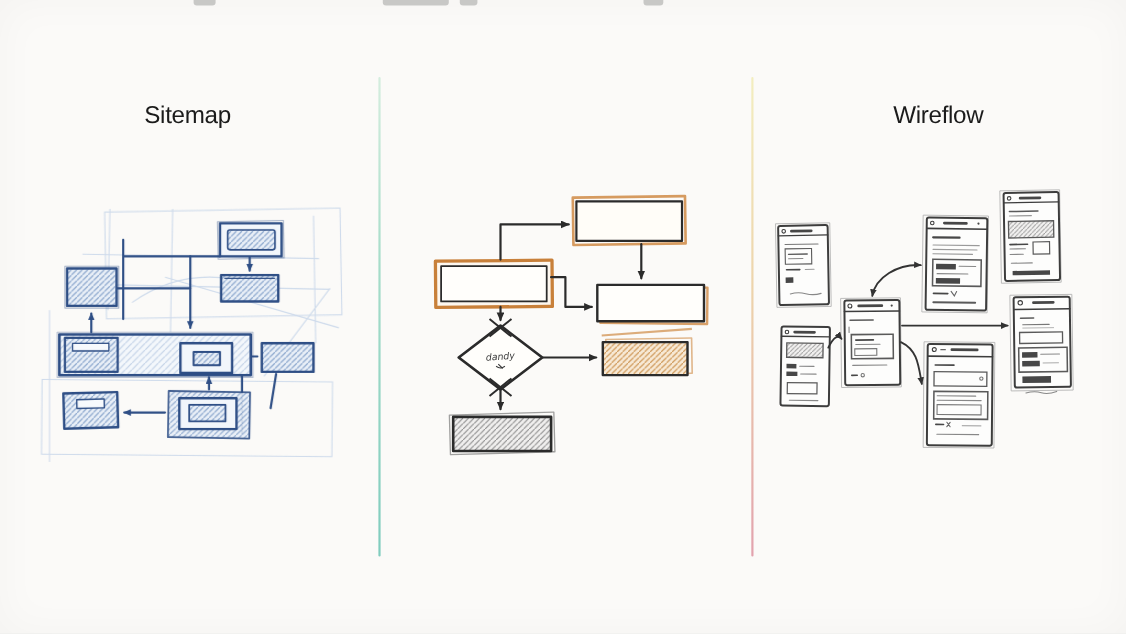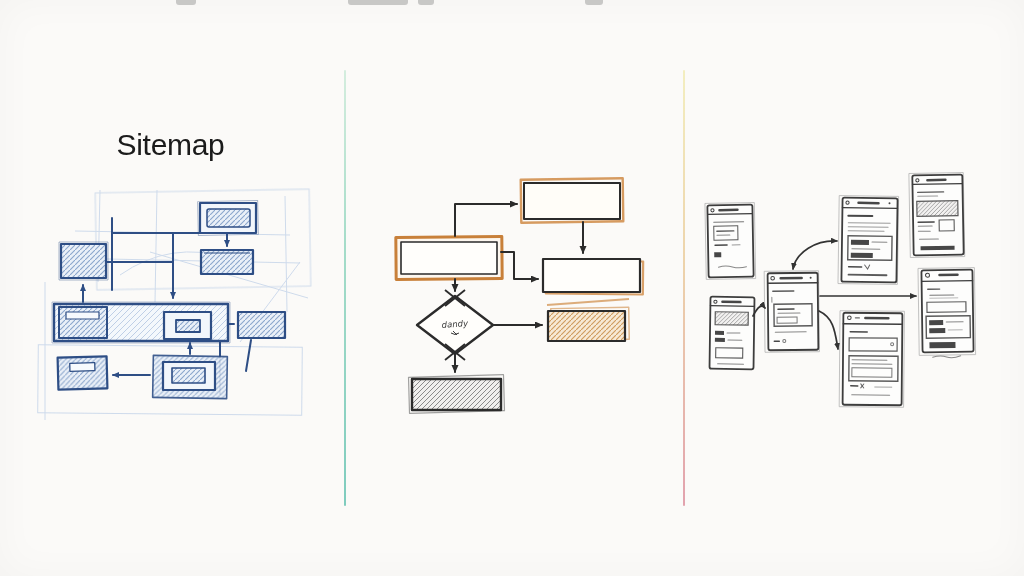--- a/index.html
+++ b/index.html
@@ -1,21 +1,21 @@
 <!DOCTYPE html>
 <html><head>
 <meta charset="utf-8">
 <style>
   html,body{margin:0;padding:0;}
   body{background:#e8e8e8;font-family:"Liberation Sans",sans-serif;}
   .stage{position:relative;width:1024px;height:576px;background:#fbfaf8;overflow:hidden;
          box-shadow:inset 0 0 40px rgba(0,0,0,0.03);}
   .panel{position:absolute;top:0;height:576px;}
   .panel-title{position:absolute;top:92px;left:0;width:100%;text-align:center;
-               font-size:30px;font-weight:500;color:#1b1b1b;letter-spacing:-0.3px;margin-top:36px;}
+               font-size:22px;font-weight:500;color:#1b1b1b;letter-spacing:-0.3px;}
   .drawing{position:absolute;left:0;top:0;}
   .divider{position:absolute;top:70px;width:2px;height:436px;border-radius:2px;}
   .divider-left{left:344px;background:linear-gradient(180deg,#d4edde 0%,#a5dcc9 40%,#7fccbe 100%);}
   .divider-right{left:683px;background:linear-gradient(180deg,#f3eec0 0%,#edd3ab 45%,#e2a2ae 100%);}
   .edge-smudge{position:absolute;top:0;height:5px;background:#8f8f8f;opacity:.45;border-radius:0 0 3px 3px;}
 </style>
 </head>
 <body>
 
 <div class="stage">
@@ -167,20 +167,21 @@
         <line x1="242" y1="222" x2="242" y2="253" marker-end="url(#mk)"></line>
         <path d="M160,252 L173,252 L173,279 L197,279" marker-end="url(#mk)"></path>
         <line x1="114" y1="279" x2="114" y2="291" marker-end="url(#mk)"></line>
         <line x1="153" y1="325" x2="201" y2="325" marker-end="url(#mk)"></line>
         <line x1="114" y1="355" x2="114" y2="372" marker-end="url(#mk)"></line>
       </g>
     </svg>
   </div>
 
   <div class="panel" style="left:682px;width:342px">
+    <div class="panel-title">Wireflow</div>
     <svg class="drawing" width="342" height="576" viewBox="0 0 342 576">
       <defs>
         <pattern id="ph-gray-s" width="4" height="4" patternUnits="userSpaceOnUse">
           <rect width="4" height="4" fill="#f3f2f1"></rect>
           <path d="M-1,5 L5,-1" stroke="#9a9a9a" stroke-width="0.9"></path>
         </pattern>
         <marker id="mg" markerWidth="8" markerHeight="7" refX="6" refY="3" orient="auto-start-reverse" markerUnits="userSpaceOnUse">
           <path d="M0,0 L7,3 L0,6 Z" fill="#333"></path>
         </marker>
       </defs>

